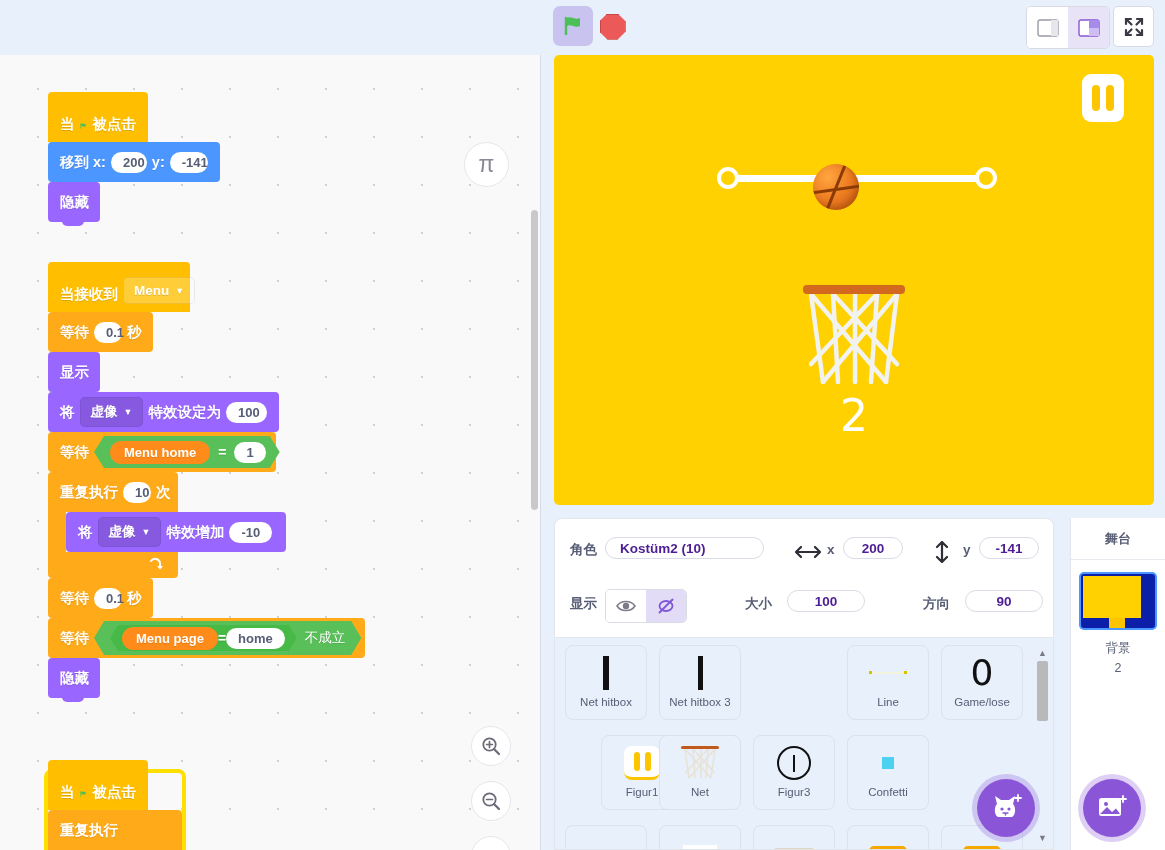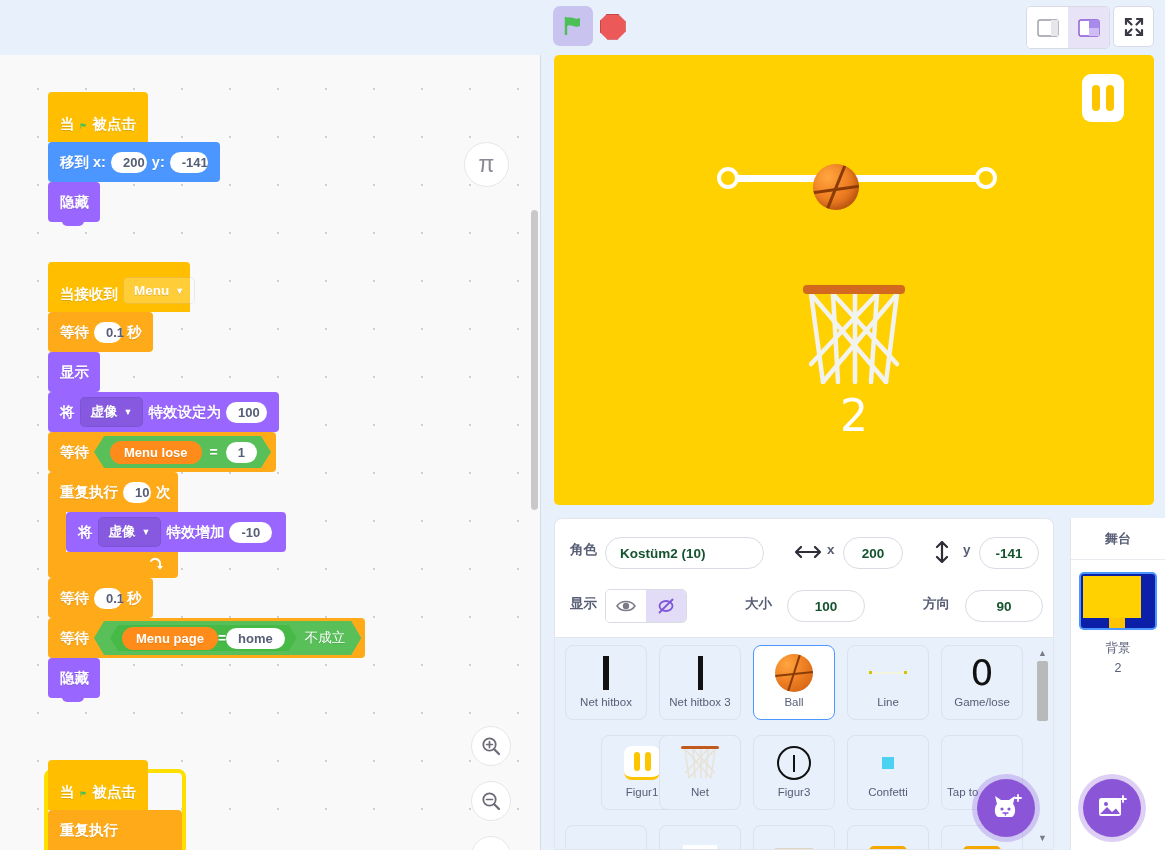--- a/index.html
+++ b/index.html
@@ -227,23 +227,23 @@
   #sprite-panel {
     position: absolute; left: 554px; top: 518px; width: 500px; height: 120px;
     background: #fff; border: 1px solid #e3e5ec; border-radius: 8px 8px 0 0;
     border-bottom: 1px solid #e3e5ec;
   }
   .field-label {
     color: #575e75; font-size: 13.5px; font-weight: bold;
   }
   .inp {
     border: 1px solid #d9dce4; border-radius: 17px; background: #fff;
-    color: #14532d; font-size: 13.5px; font-weight: bold;
+    color: #4c1d95; font-size: 13.5px; font-weight: bold;
     display: flex; align-items: center;
-    height: 32px; padding: 0 14px;
+    height: 22px; padding: 0 14px;
   }
   .inp.center { justify-content: center; }
   #vis-toggle {
     display: flex; border: 1px solid #d9dce4; border-radius: 5px; overflow: hidden;
     height: 34px;
   }
   .vis-btn {
     width: 40px; height: 32px; display:flex; align-items:center; justify-content:center;
     background: #fff;
   }
@@ -397,21 +397,21 @@
         <span>虚像</span>
         <span class="caret">▼</span>
       </span>
       <span>特效设定为</span>
       <span class="oval-in">100</span>
     </div>
 
     <div class="blk c-control notch-bot" style="width:228px;border-radius:4px;">
       <span>等待</span>
       <span class="hex-wrap">
-        <span class="var-pill">Menu lose</span>
+        <span class="var-pill">Menu home</span>
         <span class="eqsign">=</span>
         <span class="oval-in">1</span>
       </span>
     </div>
 
     <div class="c-block-wrap">
       <div class="blk c-control" style="width:130px;border-radius:4px 4px 0 0;">
         <span>重复执行</span>
         <span class="oval-in">10</span>
         <span>次</span>
@@ -582,30 +582,20 @@
     <div class="sprite-name">Net hitbox</div>
   </div>
 
   <div class="sprite-tile" style="left:104px;top:6px;">
     <div class="sprite-thumb">
       <div style="width:5px;height:34px;background:#111;"></div>
     </div>
     <div class="sprite-name">Net hitbox 3</div>
   </div>
 
-  <div class="sprite-tile selected" style="left:198px;top:6px;">
-    <div class="sprite-thumb">
-      <div style="width:38px;height:38px;border-radius:50%;position:relative;overflow:hidden;
-                  background:radial-gradient(circle at 32% 28%, #ffa640 0%, #f08023 45%, #c95a12 100%);">
-        <div style="position:absolute;left:50%;top:0;width:2px;height:100%;background:#8a3b06;transform:translateX(-50%) rotate(18deg);"></div>
-        <div style="position:absolute;left:-10%;top:50%;width:120%;height:2px;background:#8a3b06;transform:rotate(-6deg);"></div>
-      </div>
-    </div>
-    <div class="sprite-name">Ball</div>
-  </div>
 
   <div class="sprite-tile" style="left:292px;top:6px;">
     <div class="sprite-thumb">
       <div style="width:38px;height:2px;background:#f4f4dd;position:relative;">
         <div style="position:absolute;left:0;top:-1px;width:3px;height:3px;background:#d6c200;"></div>
         <div style="position:absolute;right:0;top:-1px;width:3px;height:3px;background:#d6c200;"></div>
       </div>
     </div>
     <div class="sprite-name">Line</div>
   </div>
@@ -660,24 +650,20 @@
     <div class="sprite-name">Figur3</div>
   </div>
 
   <div class="sprite-tile" style="left:292px;top:96px;">
     <div class="sprite-thumb">
       <div style="width:12px;height:12px;background:#4cd2f0;"></div>
     </div>
     <div class="sprite-name">Confetti</div>
   </div>
 
-  <div class="sprite-tile" style="left:386px;top:96px;">
-    <div class="sprite-thumb"></div>
-    <div class="sprite-name" style="text-align:left;width:78px;padding-left:4px;">Tap to</div>
-  </div>
 
   <div class="sprite-tile" style="left:10px;top:186px;"></div>
   <div class="sprite-tile" style="left:104px;top:186px;">
     <div class="sprite-thumb">
       <div style="width:34px;height:20px;background:#fff;margin-top:4px;"></div>
     </div>
   </div>
   <div class="sprite-tile" style="left:198px;top:186px;">
     <div class="sprite-thumb">
       <div style="width:38px;height:16px;background:#e0d5bd;margin-top:6px;font-size:8px;color:#b2a78d;text-align:center;">Say</div>

